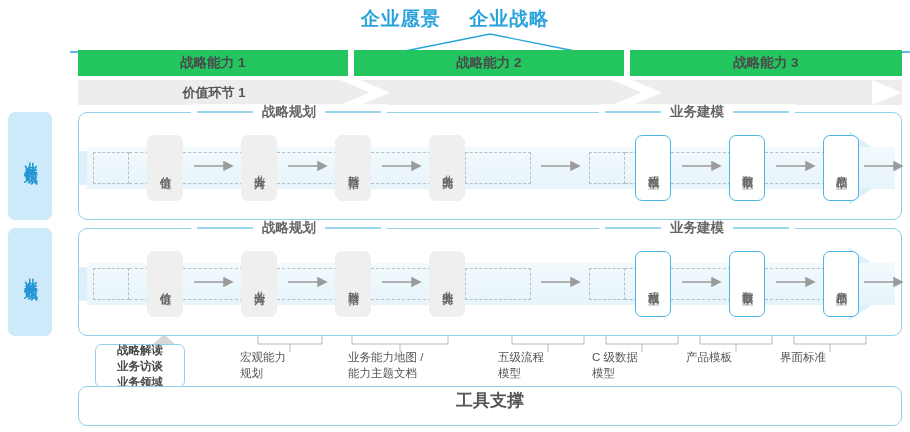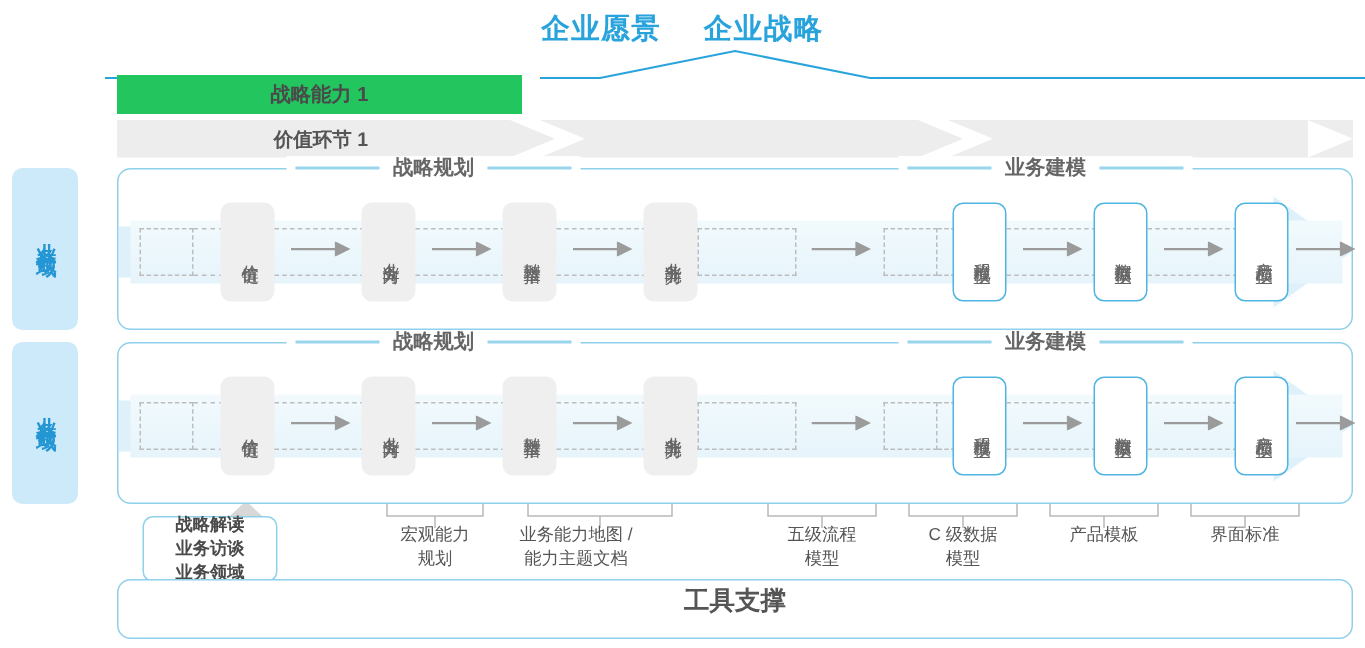--- a/index.html
+++ b/index.html
@@ -93,21 +93,21 @@
   .ghost{
     position:absolute;top:39px;width:36px;height:32px;
     border:1.2px dashed #bdbdbd;box-sizing:border-box;background:transparent;
   }
   .dash-seg{position:absolute;top:39px;height:32px;border-top:1.2px dashed #bdbdbd;border-bottom:1.2px dashed #bdbdbd;box-sizing:border-box;}
   .arrow{position:absolute;top:48px;}
 
   
   .connectors{position:absolute;left:0;top:336px;width:910px;height:30px;}
   .blabel{
-    position:absolute;text-align:center;
+    position:absolute;text-align:left;
     font-size:11.5px;color:#555;line-height:1.35;
   }
   .tool-box{
     position:absolute;
     border:1.2px solid #8fd0ea;border-radius:7px;
     background:#ffffff;
     font-size:11.5px;color:#4a4a4a;font-weight:bold;line-height:1.4;
     display:flex;align-items:center;justify-content:center;text-align:center;
   }
 
@@ -135,21 +135,27 @@
 
   <svg class="peak-line" width="840" height="22">
     <path d="M0,20 L330,20 L420,2 L510,20 L840,20" fill="none" stroke="#29a3dc" stroke-width="1.4"></path>
   </svg>
 
   <div class="cap-row">
     <div class="cap-cell" style="width:270px">
       <span>战略能力 1</span>
     </div>
     <div class="cap-gap"></div>
+    <div class="cap-cell" style="width:270px">
+      <span>战略能力 2</span>
+    </div>
     <div class="cap-gap"></div>
+    <div class="cap-cell" style="width:272px">
+      <span>战略能力 3</span>
+    </div>
   </div>
 
   <div class="vc-row">
     <div class="vc-band"></div>
     <svg class="vc-svg" width="824" height="25">
       <path d="M262,0 L292,12.5 L262,25 L282,25 L312,12.5 L282,0 Z" fill="#ffffff"></path>
       <path d="M534,0 L564,12.5 L534,25 L554,25 L584,12.5 L554,0 Z" fill="#ffffff"></path>
       <path d="M794,0 L824,12.5 L794,25 Z" fill="#ffffff"></path>
     </svg>
     <div class="vc-label" style="left:0px;width:272px">
@@ -315,21 +321,21 @@
       <div>战略解读</div>
       <div>业务访谈</div>
       <div>业务领域</div>
     </div>
   </div>
 
   <div class="blabel" style="left:240px;top:350px;width:100px">
     <div>宏观能力</div>
     <div>规划</div>
   </div>
-  <div class="blabel" style="left:324px;top:350px;width:120px">
+  <div class="blabel" style="left:348px;top:350px;width:120px">
     <div>业务能力地图 /</div>
     <div>能力主题文档</div>
   </div>
   <div class="blabel" style="left:498px;top:350px;width:100px">
     <div>五级流程</div>
     <div>模型</div>
   </div>
   <div class="blabel" style="left:592px;top:350px;width:100px">
     <div>C 级数据</div>
     <div>模型</div>

